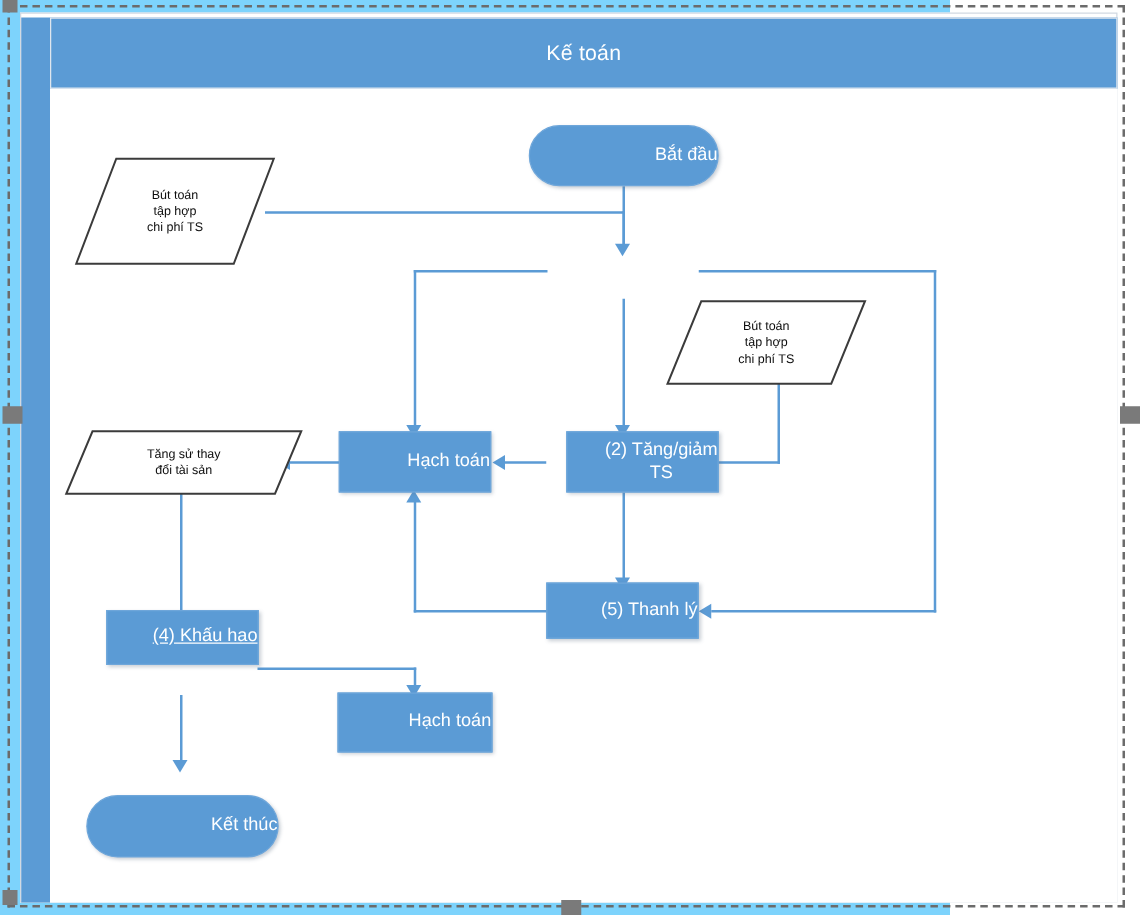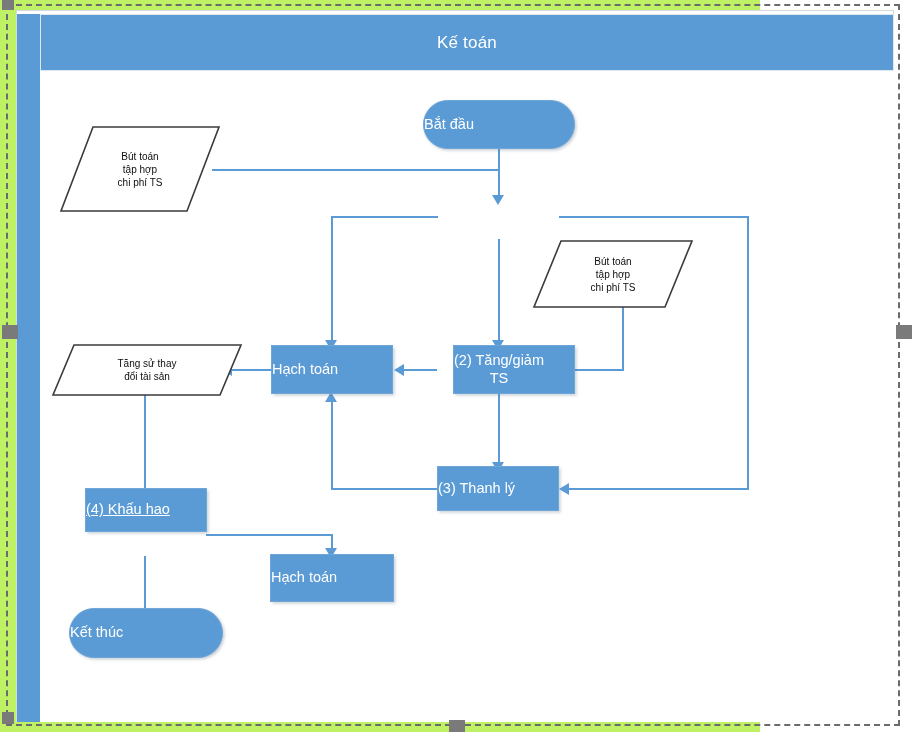--- a/index.html
+++ b/index.html
@@ -1,19 +1,19 @@
 <!DOCTYPE html>
 <html><head>
 <meta charset="utf-8">
 <title>Ke toan flowchart</title>
 <style>
   html,body{margin:0;padding:0;background:#ffffff;}
   body{width:914px;height:732px;font-family:"Liberation Sans","DejaVu Sans",sans-serif;overflow:hidden;}
 
-  #root{position:relative;width:760px;height:732px;background:#bef264;}
+  #root{position:relative;width:760px;height:732px;background:#7dd3fc;}
 
   
   .sel-frame{position:absolute;left:6px;top:4px;width:894px;height:722px;
              border:2px dashed #6b6b6b;box-sizing:border-box;pointer-events:none;}
   .handle{position:absolute;width:16px;height:14px;background:#7a7a7a;}
   .h-left  {left:2px;  top:325px;}
   .h-right {left:896px;top:325px;}
   .h-bottom{left:449px;top:720px;}
   .h-topleft{left:2px;top:0px;width:12px;height:10px;}
   .h-botleft{left:2px;top:712px;width:12px;height:12px;}
@@ -26,21 +26,21 @@
                background:#5b9bd5;border:1px solid #dfe6ee;box-sizing:border-box;
                display:flex;align-items:center;justify-content:center;}
   .lane-title{color:#ffffff;font-size:17px;letter-spacing:.2px;}
   .lane-body{position:absolute;left:40px;top:71px;width:854px;height:651px;background:#ffffff;}
 
   
   .canvas{position:absolute;left:0;top:0;width:914px;height:732px;}
 
   
   .node{position:absolute;background:#5b9bd5;color:#ffffff;
-        display:flex;align-items:center;justify-content:flex-start;text-align:center;
+        display:flex;align-items:center;justify-content:flex-end;text-align:center;
         font-size:14.5px;line-height:1.22;box-sizing:border-box;
         border:1px solid #6ea6da;
         box-shadow:1.5px 1.5px 3px rgba(90,110,130,.33);}
   .node.term{border-radius:26px;border:1px solid #6ea6da;}
   .node.proc{border-radius:0;}
 
   
   .pgram{position:absolute;}
   .pgram svg{position:absolute;left:0;top:0;overflow:visible;}
   .pgram .ptext{position:absolute;left:0;top:0;width:100%;height:100%;
@@ -152,32 +152,32 @@
   <div class="node proc" style="left:271px;top:345px;width:122px;height:49px;">
     <span>Hạch toán</span>
   </div>
 
   <div class="node proc" style="left:437px;top:345px;width:122px;height:49px;margin-left:16px;">
     <span class="ml">(2) Tăng/giảm
 TS</span>
   </div>
 
   <div class="node proc" style="left:437px;top:466px;width:122px;height:45px;">
-    <span>(3) Thanh lý</span>
+    <span>(5) Thanh lý</span>
   </div>
 
   <div class="node proc" style="left:85px;top:488px;width:122px;height:44px;text-decoration:underline;">
     <span>(4) Khấu hao</span>
   </div>
 
   <div class="node proc" style="left:270px;top:554px;width:124px;height:48px;">
     <span>Hạch toán</span>
   </div>
 
-  <div class="node term" style="left:69px;top:608px;width:154px;height:50px;">
+  <div class="node term" style="left:69px;top:636px;width:154px;height:50px;">
     <span>Kết thúc</span>
   </div>
 
   <div class="sel-frame"></div>
   <div class="handle h-left"></div>
   <div class="handle h-right"></div>
   <div class="handle h-bottom"></div>
   <div class="handle h-topleft"></div>
   <div class="handle h-botleft"></div>
 </div>

